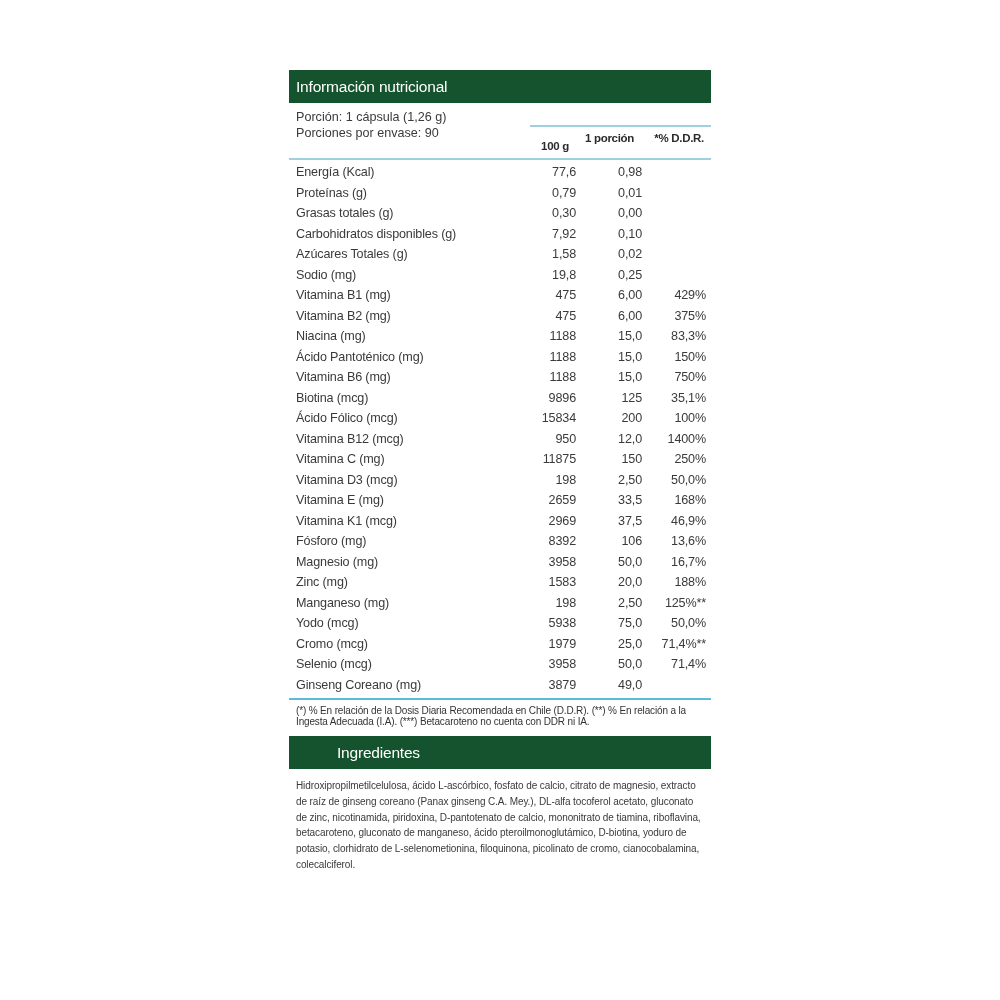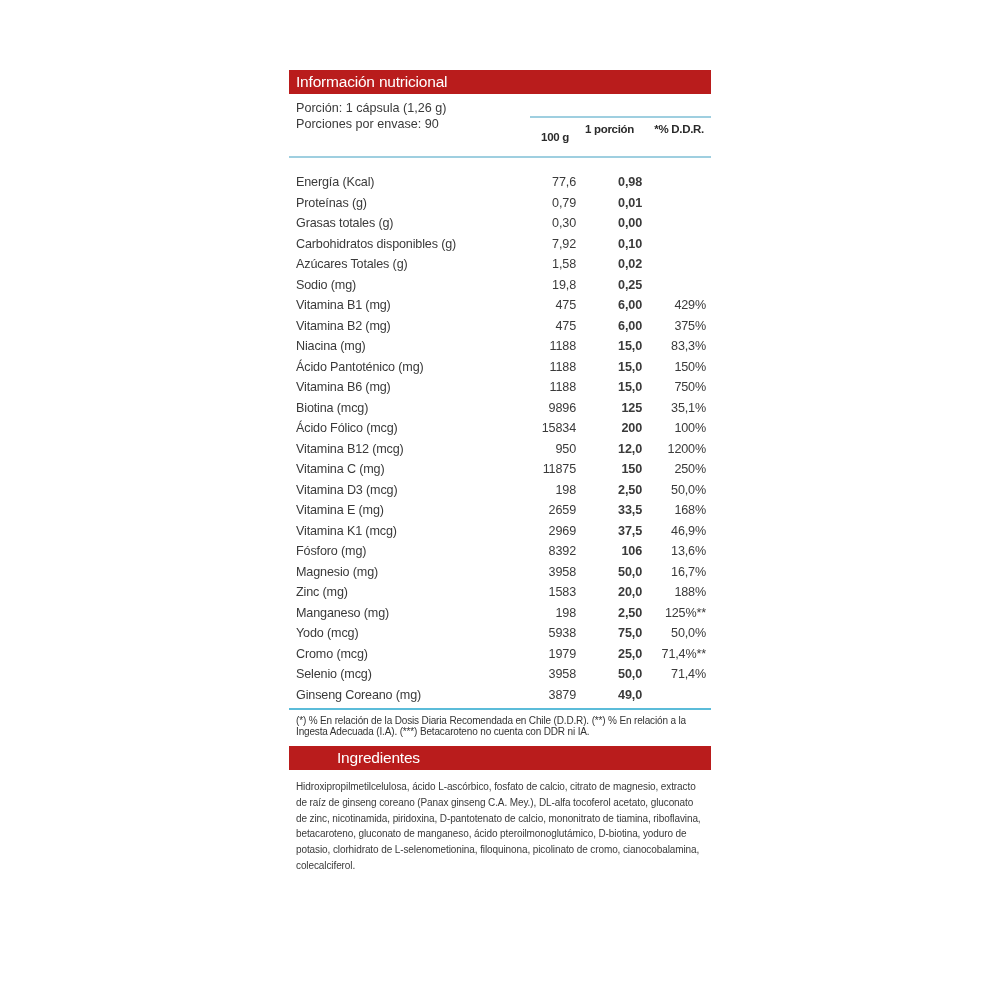--- a/index.html
+++ b/index.html
@@ -2,63 +2,63 @@
 <html><head>
   <meta charset="utf-8">
   <style>
     * { margin: 0; padding: 0; box-sizing: border-box; }
     html, body { width: 1000px; height: 1000px; background: #ffffff; overflow: hidden; }
     body { font-family: "Liberation Sans", "DejaVu Sans", sans-serif; color: #3a3a3a; position: relative; }
 
     .panel { position: absolute; left: 289px; top: 70px; width: 422px; }
 
     .section-bar {
-      background: #b91c1c;
+      background: #14532d;
       color: #ffffff;
-      height: 24px;
+      height: 33px;
       padding: 0 7px;
       font-size: 15.5px;
       font-weight: normal;
       display: flex; align-items: center;
       letter-spacing: -0.2px;
     }
 
     .serving {
       position: relative;
-      height: 62px;
+      height: 55px;
       padding: 6px 7px 0 7px;
       font-size: 12.6px;
       line-height: 16px;
     }
     .serving .line { display: block; }
     .col-heads {
       position: absolute; left: 241px; right: 0; top: 22px; height: 23px;
       border-top: 2px solid #9fcfe0;
       display: flex; align-items: center;
       font-weight: bold; font-size: 11.5px; color: #2b2b2b;
       letter-spacing: -0.3px;
     }
     .col-heads span { display: inline-block; text-align: right; }
     .ch-100 { width: 39px; margin-top: 16px; }
     .ch-por { width: 65px; }
     .ch-ddr { width: 70px; }
 
     .hdr-divider { height: 2px; background: #9fcfe0; }
 
-    .rows { padding-top: 14px; }
+    .rows { padding-top: 2px; }
     .row {
       display: flex; align-items: center;
       height: 20.5px;
       font-size: 12.6px;
       padding-left: 7px;
       letter-spacing: -0.15px;
     }
     .row .name { width: 232px; }
     .row .v100 { width: 48px; text-align: right; }
-    .row .vpor { width: 66px; text-align: right; font-weight: bold; }
+    .row .vpor { width: 66px; text-align: right; }
     .row .vddr { width: 64px; text-align: right; }
 
     .end-divider { height: 2px; background: #5bbcd9; margin-top: 3px; }
 
     .footnote {
       font-size: 10px; line-height: 11px;
       padding: 5px 7px 0 7px;
       height: 36px;
       color: #333;
       letter-spacing: -0.15px;
@@ -169,21 +169,21 @@
       <div class="row">
         <span class="name">Ácido Fólico (mcg)</span>
         <span class="v100">15834</span>
         <span class="vpor">200</span>
         <span class="vddr">100%</span>
       </div>
       <div class="row">
         <span class="name">Vitamina B12 (mcg)</span>
         <span class="v100">950</span>
         <span class="vpor">12,0</span>
-        <span class="vddr">1200%</span>
+        <span class="vddr">1400%</span>
       </div>
       <div class="row">
         <span class="name">Vitamina C (mg)</span>
         <span class="v100">11875</span>
         <span class="vpor">150</span>
         <span class="vddr">250%</span>
       </div>
       <div class="row">
         <span class="name">Vitamina D3 (mcg)</span>
         <span class="v100">198</span>

